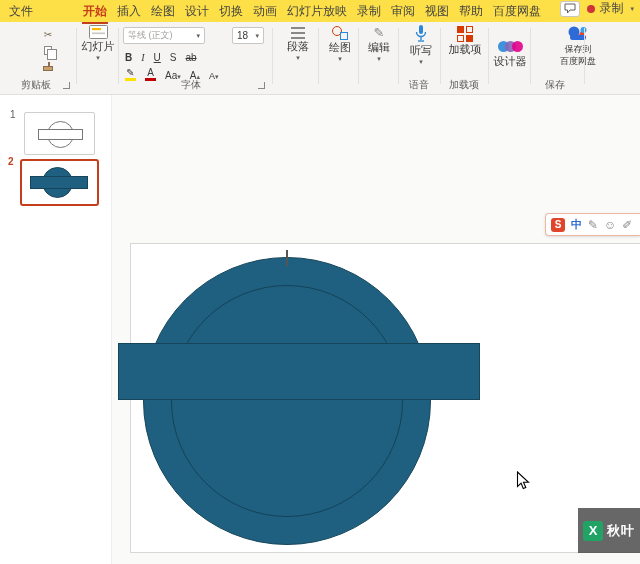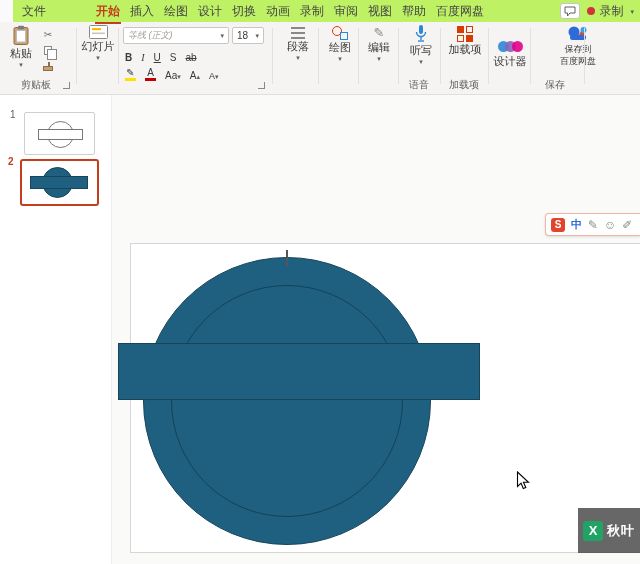--- a/index.html
+++ b/index.html
@@ -1,21 +1,21 @@
 <!DOCTYPE html>
 <html style="--accent: #c43e1c; --teal: #1f6080; --teal-border: #16455a;"><head>
 <meta charset="utf-8">
 <style>
   *{margin:0;padding:0;box-sizing:border-box;}
   html,body{width:640px;height:564px;overflow:hidden;}
   body{font-family:"Liberation Sans","DejaVu Sans",sans-serif;background:#fff;}
   .app{position:relative;width:640px;height:564px;overflow:hidden;background:#fafafa;}
 
   
-  .menubar{position:absolute;top:0;left:13px;right:0;height:22px;background:#bef264;display:flex;align-items:center;padding-left:4px;font-size:12px;color:#444;z-index:30;}
+  .menubar{position:absolute;top:0;left:0;right:0;height:22px;background:#fde047;display:flex;align-items:flex-start;padding-left:4px;font-size:12px;color:#444;z-index:30;}
   .mtab{padding:3px 5px;white-space:nowrap;position:relative;cursor:default;}
   .mtab.active{color:var(--accent,#c43e1c);font-weight:bold;margin-left:40px;}
   .mtab.active::after{content:"";position:absolute;left:4px;right:4px;bottom:-1px;height:2px;background:var(--accent,#c43e1c);}
   .menubar-right{margin-left:auto;display:flex;align-items:center;gap:7px;padding-right:6px;}
   .comment-btn{width:20px;height:16px;border:1px solid #c8c6c4;border-radius:3px;display:flex;align-items:center;justify-content:center;background:#fff;}
   .record-btn{display:flex;align-items:center;gap:4px;}
   .record-dot{width:8px;height:8px;border-radius:50%;background:#d13438;display:inline-block;}
   .tiny-caret{font-size:7px;color:#605e5c;line-height:7px;}
 
   
@@ -92,20 +92,21 @@
 <div class="app">
 
   <div class="menubar">
     <span class="mtab">文件</span>
     <span class="mtab active">开始</span>
     <span class="mtab">插入</span>
     <span class="mtab">绘图</span>
     <span class="mtab">设计</span>
     <span class="mtab">切换</span>
     <span class="mtab">动画</span>
+    <span class="mtab">幻灯片放映</span>
     <span class="mtab">录制</span>
     <span class="mtab">审阅</span>
     <span class="mtab">视图</span>
     <span class="mtab">帮助</span>
     <span class="mtab">百度网盘</span>
     <span class="menubar-right">
       <span class="comment-btn">
         <svg width="12" height="11" viewBox="0 0 12 11">
             <path d="M1 1 h10 v6 h-5 l-2.5 3 v-3 H1 Z" fill="none" stroke="#605e5c" stroke-width="1"></path>
           </svg>
@@ -113,29 +114,20 @@
       <span class="record-btn">
         <i class="record-dot"></i>
         <span>录制</span>
       </span>
       <span class="tiny-caret">▾</span>
     </span>
   </div>
 
   <div class="ribbon">
 
-    <div class="rbtn" style="left:4px;top:3px;width:34px;">
-      <svg width="18" height="21" viewBox="0 0 18 21">
-          <rect x="2" y="2.5" width="14" height="17" rx="1.5" fill="#c8a06a" stroke="#8a6d4f"></rect>
-          <rect x="4.5" y="5.5" width="9" height="11.5" fill="#fff" stroke="#bdbbb9"></rect>
-          <rect x="6" y="0.8" width="6" height="3.4" rx="1" fill="#7a7a7a"></rect>
-        </svg>
-      <span class="lbl">粘贴</span>
-      <span class="tiny-caret">▾</span>
-    </div>
     <span class="smallbtn" style="left:40px;top:6px;">
         <span>✂</span>
       </span>
     <span class="smallbtn" style="left:40px;top:22px;">
         <i class="copy-icon"></i>
       </span>
     <span class="smallbtn" style="left:40px;top:38px;">
         <i class="painter-icon"></i>
       </span>
     <span class="rlabel" style="left:0;width:72px;">剪贴板</span>
@@ -146,21 +138,21 @@
       <svg width="19" height="14" viewBox="0 0 19 14">
           <rect x="0.5" y="0.5" width="18" height="13" rx="1" fill="#fff" stroke="#8a8886"></rect>
           <rect x="3" y="3" width="9" height="2.2" fill="#ffb900"></rect>
           <rect x="3" y="7.5" width="13" height="1.6" fill="#c8c6c4"></rect>
         </svg>
       <span class="lbl">幻灯片</span>
       <span class="tiny-caret">▾</span>
     </div>
     <i class="rdiv" style="left:118px;"></i>
 
-    <div class="combo" style="left:123px;top:5px;width:106px;font-style:italic;">
+    <div class="combo" style="left:123px;top:5px;width:82px;">
       <span>等线 (正文)</span>
       <span class="tiny-caret">▾</span>
     </div>
     <div class="combo size" style="left:232px;top:5px;width:32px;">
       <span>18</span>
       <span class="tiny-caret">▾</span>
     </div>
     <div class="fmt-row" style="left:125px;top:27px;">
       <span class="fb">B</span>
       <span class="fi">I</span>
@@ -180,20 +172,21 @@
       <span>
         <span>Aa</span><span class="tiny-caret">▾</span>
       </span>
       <span>
         <span>A</span><span class="tiny-caret">▴</span>
       </span>
       <span style="font-size:9px;">
         <span>A</span><span class="tiny-caret">▾</span>
       </span>
     </div>
+    <span class="rlabel" style="left:118px;width:146px;">字体</span>
     <i class="launcher" style="left:258px;"></i>
     <i class="rdiv" style="left:272px;"></i>
 
     <div class="rbtn" style="left:279px;top:5px;width:38px;">
       <i class="lines-icon"></i>
       <span class="lbl">段落</span>
       <span class="tiny-caret">▾</span>
     </div>
     <i class="rdiv" style="left:318px;"></i>
 

